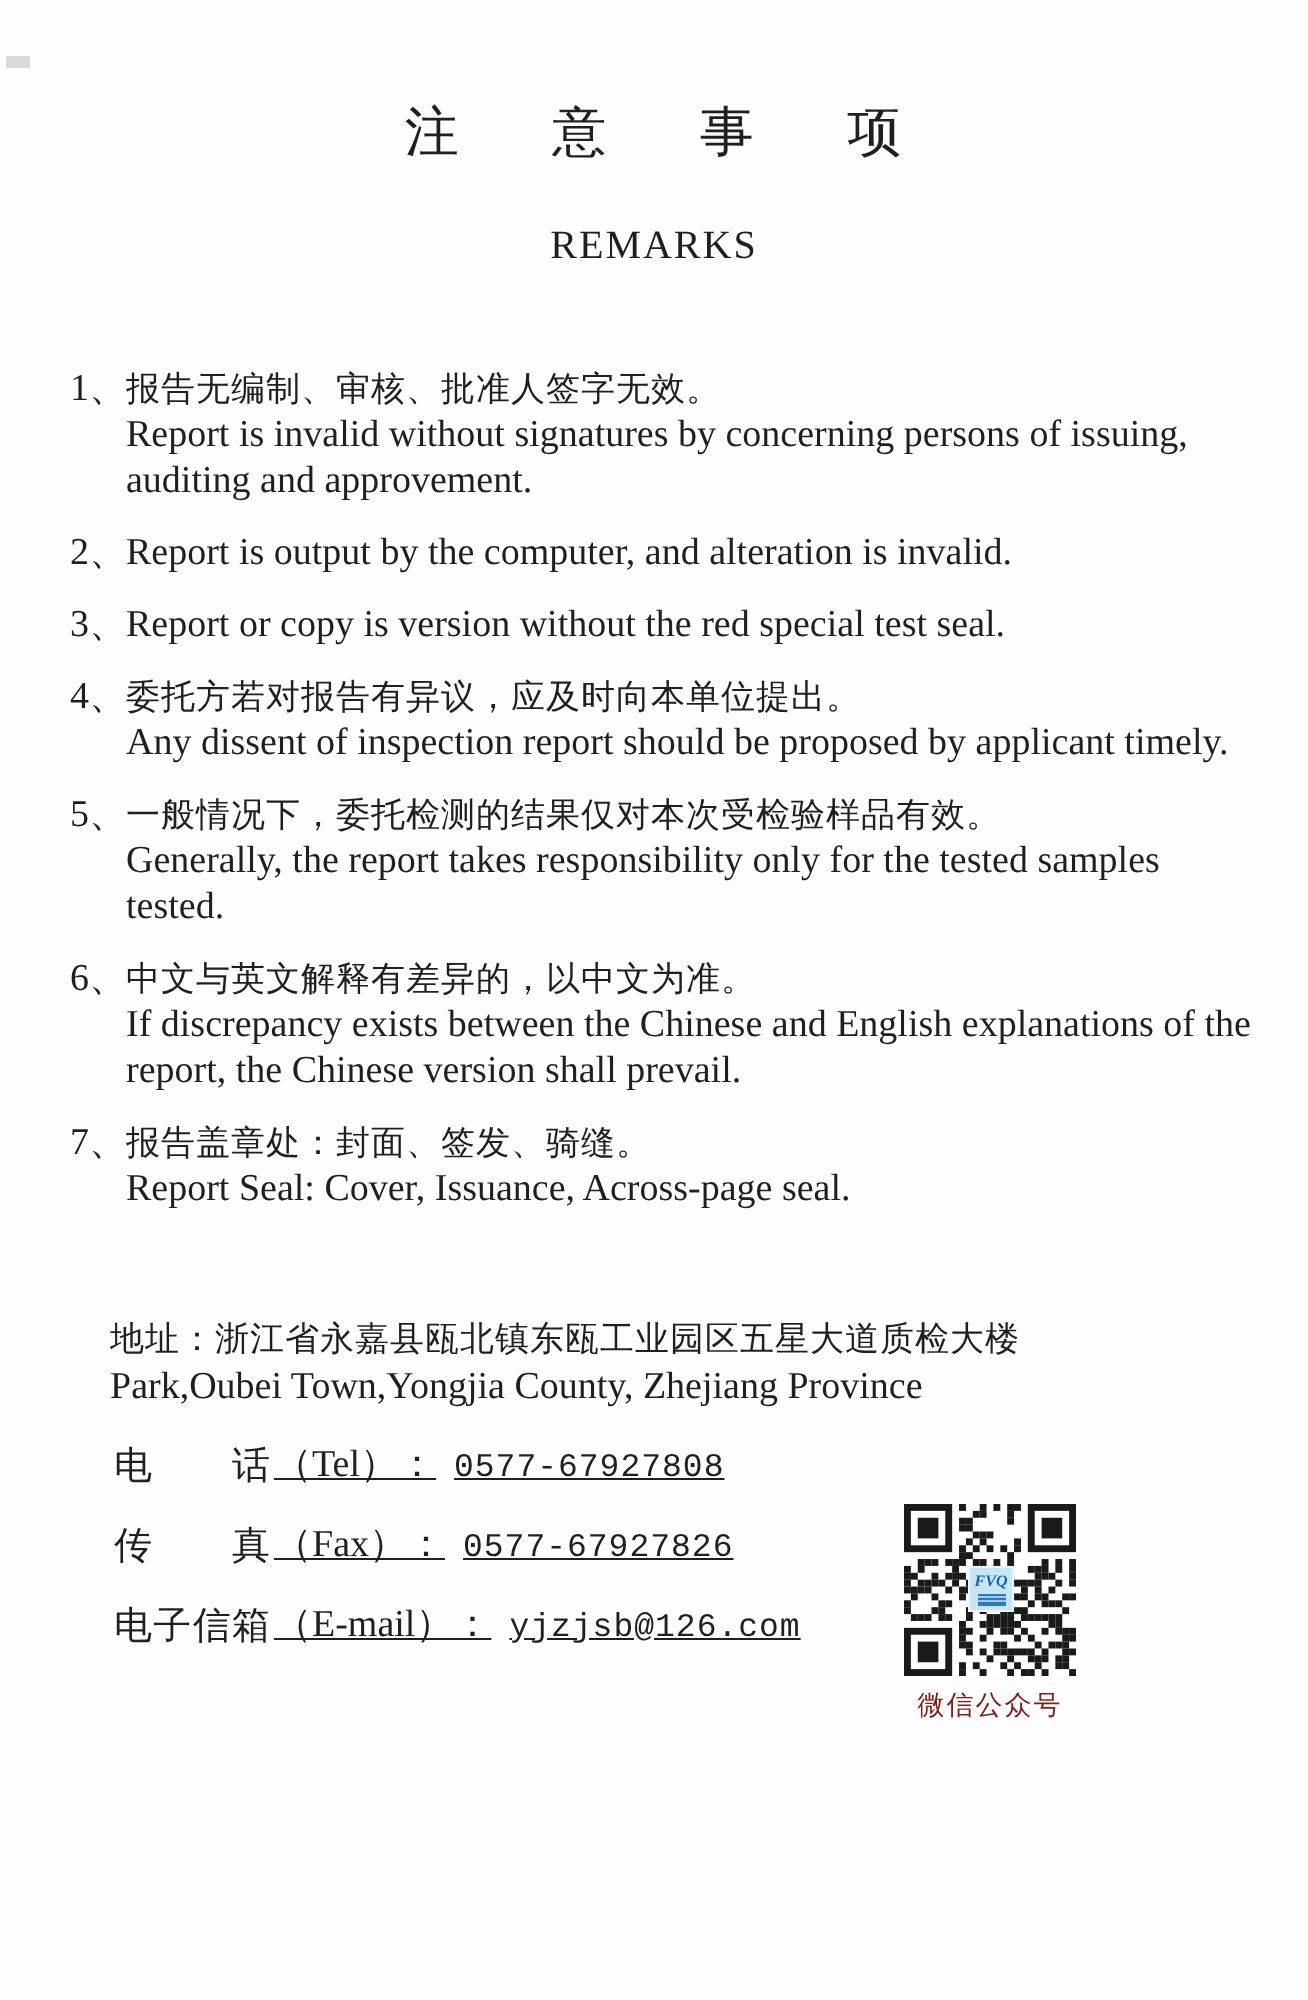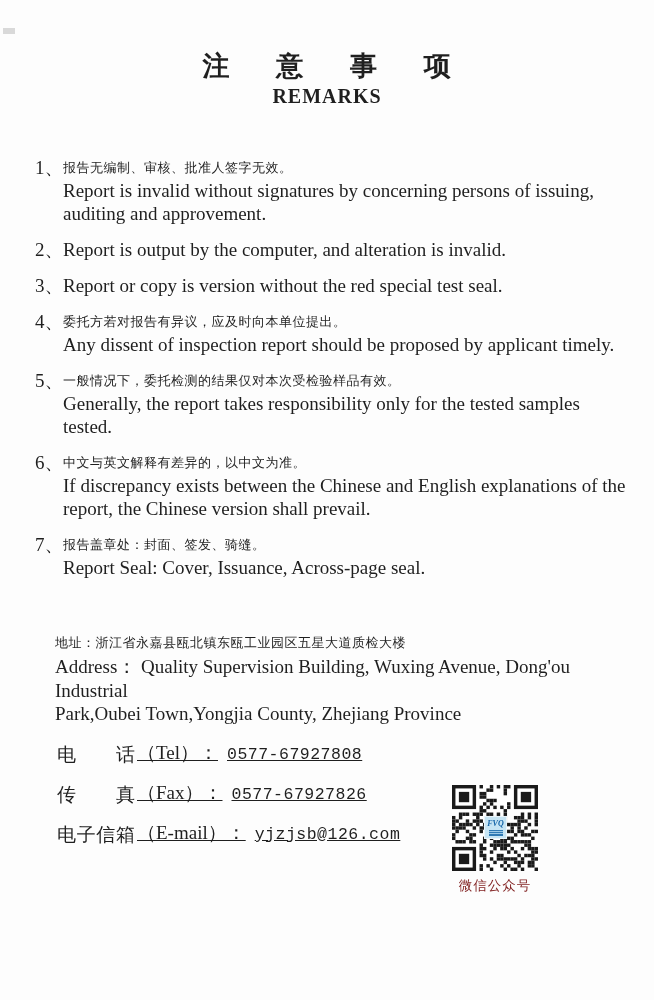--- a/index.html
+++ b/index.html
@@ -17,49 +17,49 @@
     position: absolute;
     left: 3px; top: 28px;
     width: 12px; height: 6px;
     background: #c9c9c9;
     opacity: .7;
   }
   .title-cn {
     margin-top: 50px;
     text-align: center;
     font-size: 27px;
-    font-weight: bold;
+    font-weight: normal;
     letter-spacing: 1px;
     word-spacing: 38px;
     line-height: 32px;
   }
   .title-en {
-    margin-top: 1px;
+    margin-top: 28px;
     text-align: center;
     font-size: 20px;
-    font-weight: bold;
+    font-weight: normal;
     letter-spacing: 1px;
     line-height: 26px;
   }
   .items {
     margin: 47px 26px 0 35px;
   }
   .item {
     display: flex;
     margin-bottom: 13px;
   }
   .item-num {
     width: 28px;
     flex: 0 0 28px;
     font-size: 19px;
     line-height: 23px;
   }
   .item-body { flex: 1; }
   .line-cn {
-    font-size: 13px;
+    font-size: 17px;
     line-height: 23px;
     letter-spacing: .5px;
   }
   .line-en {
     font-size: 19px;
     line-height: 23px;
   }
   .address {
     margin: 52px 30px 0 55px;
     width: 570px;
@@ -84,21 +84,21 @@
   .c-en { margin-left: 2px; }
   .c-val {
     margin-left: 9px;
     font-family: "Liberation Mono", "DejaVu Sans Mono", monospace;
     font-size: 16.5px;
     letter-spacing: .5px;
   }
   .qr-block {
     position: absolute;
     left: 452px;
-    top: 785px;
+    top: 752px;
     width: 86px;
     text-align: center;
   }
   .qr-wrap { position: relative; width: 86px; height: 86px; }
   .qr-logo {
     position: absolute;
     left: 32px; top: 31px;
     width: 23px; height: 23px;
     background: #c7e5f4;
     border: 1px solid #eaf5fb;
@@ -185,21 +185,20 @@
       <div class="item-num">7、</div>
       <div class="item-body">
         <div class="line-cn">报告盖章处：封面、签发、骑缝。</div>
         <div class="line-en">Report Seal: Cover, Issuance, Across-page seal.</div>
       </div>
     </div>
   </div>
 
   <div class="address">
     <div class="line-cn">地址：浙江省永嘉县瓯北镇东瓯工业园区五星大道质检大楼</div>
-    <div class="line-en">Address： Quality Supervision Building, Wuxing Avenue, Dong'ou Industrial</div>
     <div class="line-en">Park,Oubei Town,Yongjia County, Zhejiang Province</div>
   </div>
 
   <div class="contacts">
     <div class="contact-line">
       <span class="c-cn">电话</span><span class="c-en">（Tel）：</span><span class="c-val">0577-67927808</span>
     </div>
     <div class="contact-line">
       <span class="c-cn">传真</span><span class="c-en">（Fax）：</span><span class="c-val">0577-67927826</span>
     </div>

